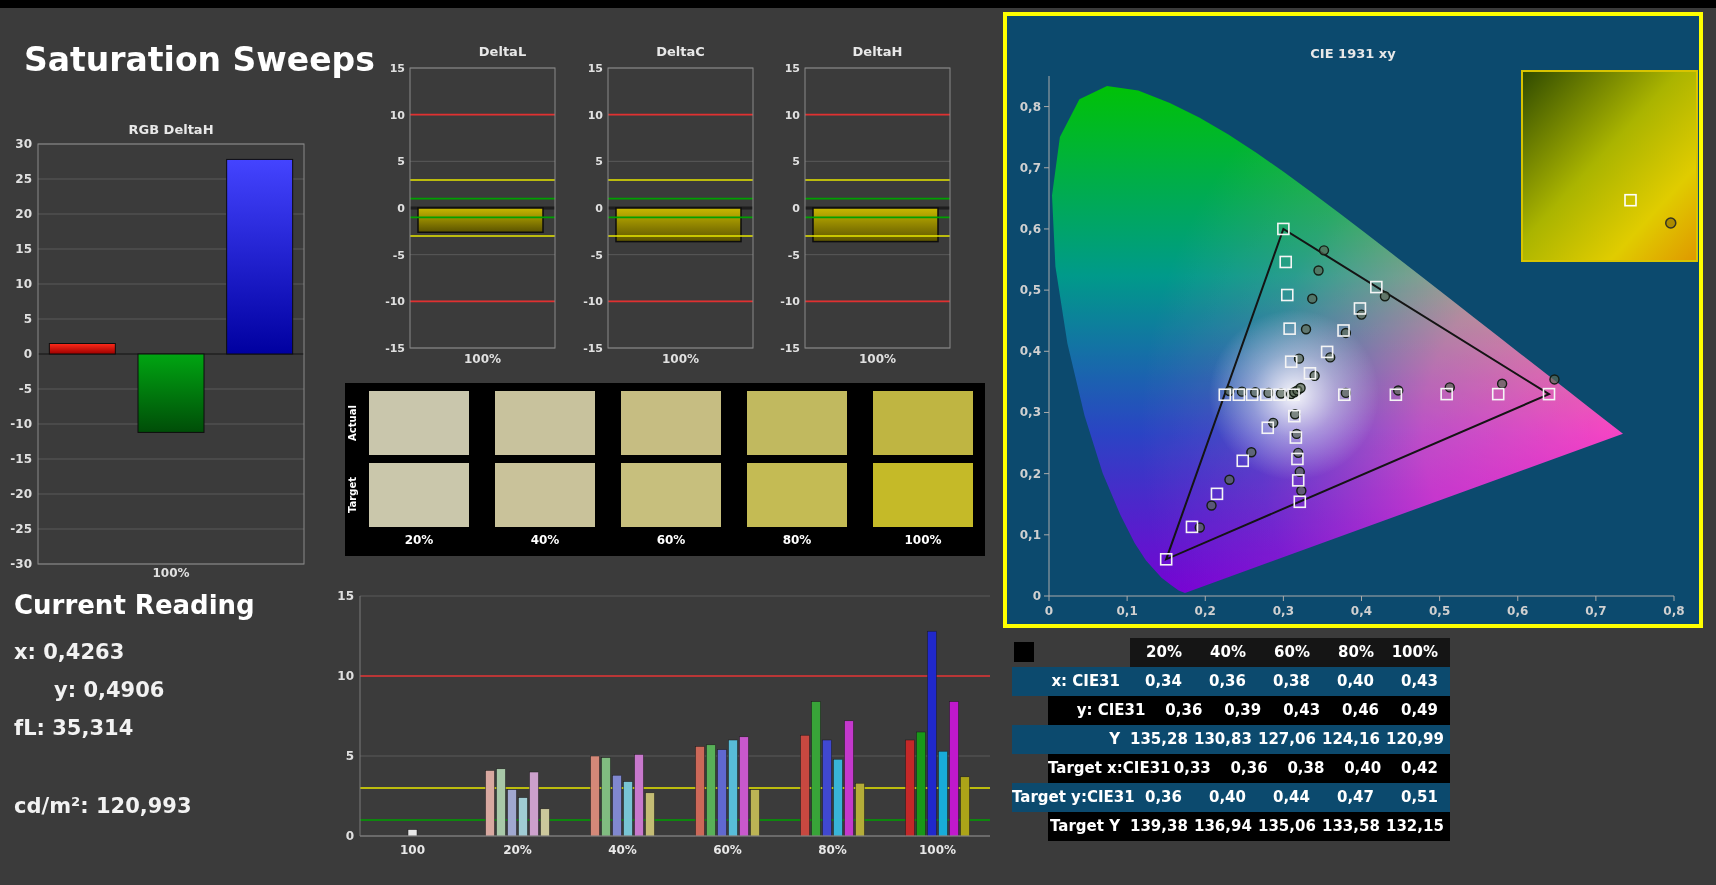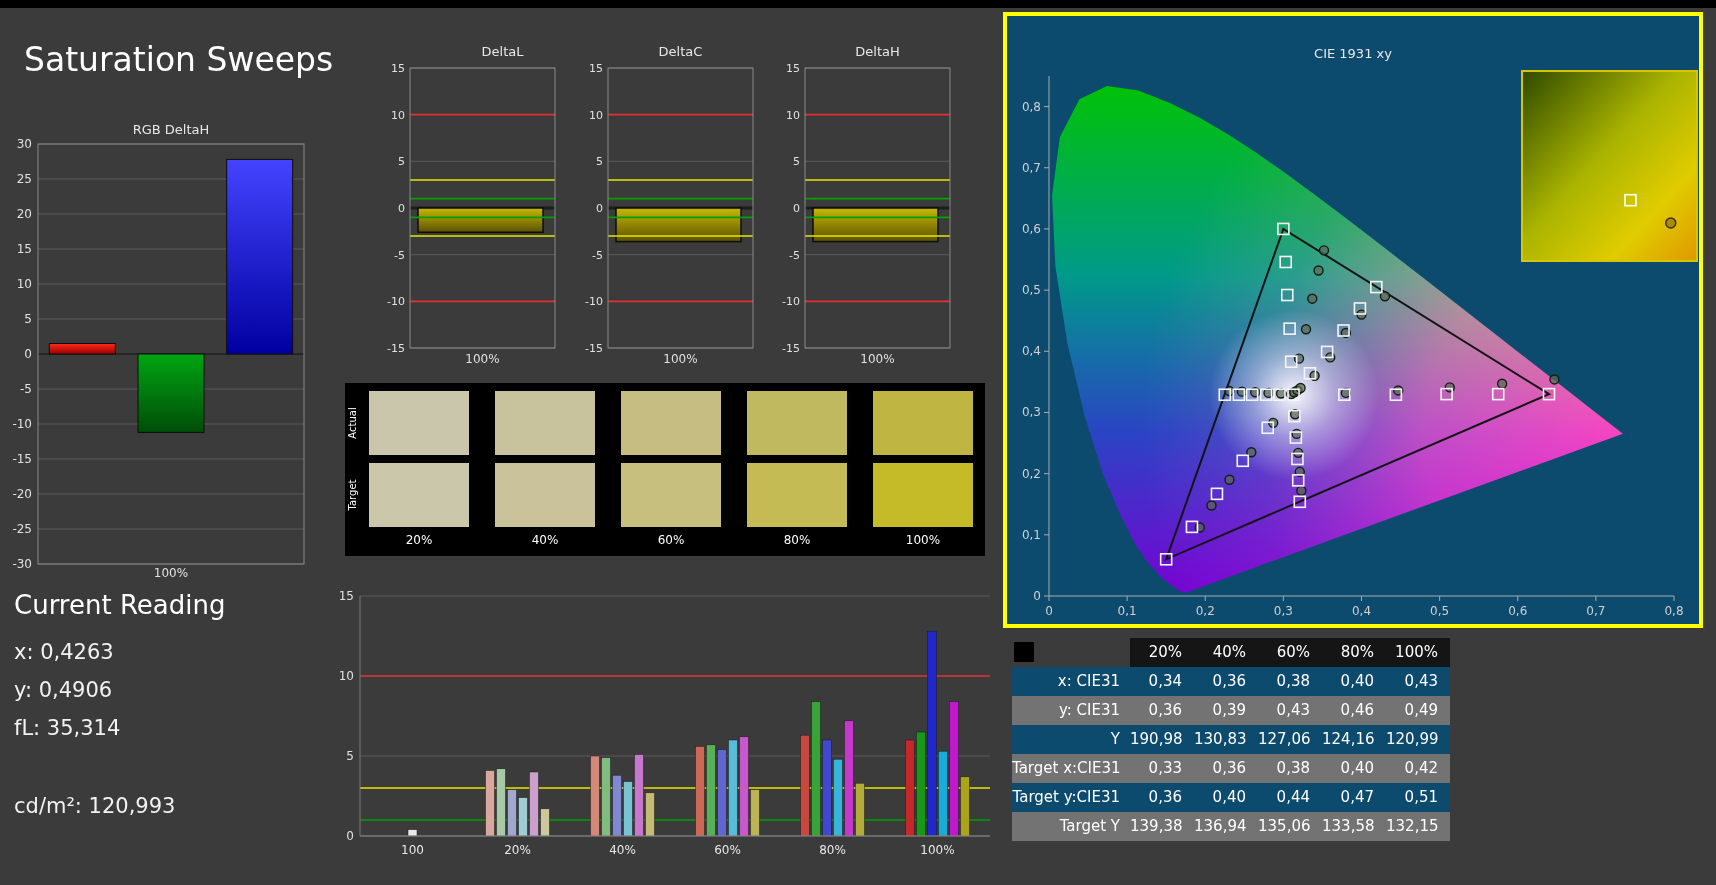--- a/index.html
+++ b/index.html
@@ -1,17 +1,17 @@
 <!DOCTYPE html>
 <html><head>
 <meta charset="utf-8">
 <style>
   html,body{margin:0;padding:0;background:#222;}
   .app{position:relative;width:1716px;height:885px;background:#3b3b3b;overflow:hidden;
-       font-family:"DejaVu Sans","Liberation Sans",sans-serif;color:#f0f0f0;}
+       font-family:"DejaVu Sans","Liberation Sans",sans-serif;color:#f0f0f0;font-weight:bold;}
   .top-strip{position:absolute;left:0;top:0;width:1716px;height:8px;background:#000;}
   .page-title{position:absolute;left:24px;top:40px;font-size:33px;color:#ffffff;}
   .chart-title{position:absolute;text-align:center;font-size:13px;color:#e8e8e8;}
   .axis-label{position:absolute;text-align:center;font-size:12px;color:#e0e0e0;}
   .svg-holder{position:absolute;}
   
   .swatch-panel{position:absolute;left:345px;top:383px;width:640px;height:173px;background:#000;}
   .swatch-row{position:absolute;left:0;width:640px;height:64px;}
   .swatch-side-label{position:absolute;left:-21px;top:25px;width:60px;height:14px;
        transform:rotate(-90deg);color:#fff;font-size:10px;text-align:center;}
@@ -20,21 +20,21 @@
   
   .cie-panel{position:absolute;left:1003px;top:12px;width:692px;height:608px;background:#0c4a6e;border:4px solid #ffff00;}
   .cie-title{position:absolute;left:0;top:30px;width:692px;text-align:center;font-size:13px;color:#e8e8e8;}
   
   .cur-heading{position:absolute;left:14px;top:590px;font-size:26px;color:#ffffff;}
   .cur-line{position:absolute;left:14px;font-size:21px;color:#f2f2f2;}
   
   .data-table{position:absolute;left:1012px;top:638px;width:438px;font-size:15px;}
   .t-row{display:flex;height:29px;line-height:29px;}
   .t-row.dark{background:#0c4a6e;}
-  .t-row.light{background:#737373;}
+  .t-row.light{background:#000000;margin-left:36px;}
   .t-row.head{background:transparent;}
   .t-label{width:118px;text-align:right;padding-right:10px;box-sizing:border-box;color:#fff;white-space:nowrap;}
   .t-cell{width:64px;text-align:right;padding-right:12px;box-sizing:border-box;color:#fff;}
   .t-head-cells{display:flex;background:#151515;}
   .head-square{display:inline-block;width:20px;height:20px;background:#000;margin:4px 0 0 2px;}
 </style>
 </head>
 <body>
 
 <div class="app">
@@ -405,21 +405,21 @@
           <rect x="347.4375" y="286.9705882352941" width="11" height="11" fill="none" stroke="#f5f5f5" stroke-width="1.6"></rect>
           <rect x="363.84374999999994" y="265.55882352941177" width="11" height="11" fill="none" stroke="#f5f5f5" stroke-width="1.6"></rect>
           <rect x="515" y="55" width="175" height="190" fill="url(#gInset)" stroke="#d8c400" stroke-width="2"></rect>
           <rect x="618" y="178.70000000000002" width="11" height="11" fill="none" stroke="#ffffff" stroke-width="1.6"></rect>
           <circle cx="663.75" cy="207" r="5" fill="rgba(120,90,0,0.5)" stroke="#333322" stroke-width="1.5"></circle>
         </svg></div>
   </div>
 
   <div class="cur-heading">Current Reading</div>
   <div class="cur-line" style="top:640px;">x: 0,4263</div>
-  <div class="cur-line" style="top:678px;">y: 0,4906</div>
+  <div class="cur-line" style="top:678px;margin-left:40px;">y: 0,4906</div>
   <div class="cur-line" style="top:716px;text-align:right;">fL: 35,314</div>
   <div class="cur-line" style="top:754px;margin-top:40px;">cd/m²: 120,993</div>
 
   <div id="dataTable" class="data-table">
       <div class="t-row head">
         <div class="t-label" style="text-align: left;"><span class="head-square"></span></div>
         <div class="t-head-cells">
           <div class="t-cell">20%</div>
           <div class="t-cell">40%</div>
           <div class="t-cell">60%</div>
@@ -438,21 +438,21 @@
       <div class="t-row light">
         <div class="t-label">y: CIE31</div>
         <div class="t-cell">0,36</div>
         <div class="t-cell">0,39</div>
         <div class="t-cell">0,43</div>
         <div class="t-cell">0,46</div>
         <div class="t-cell">0,49</div>
       </div>
       <div class="t-row dark">
         <div class="t-label">Y</div>
-        <div class="t-cell">190,98</div>
+        <div class="t-cell">135,28</div>
         <div class="t-cell">130,83</div>
         <div class="t-cell">127,06</div>
         <div class="t-cell">124,16</div>
         <div class="t-cell">120,99</div>
       </div>
       <div class="t-row light">
         <div class="t-label">Target x:CIE31</div>
         <div class="t-cell">0,33</div>
         <div class="t-cell">0,36</div>
         <div class="t-cell">0,38</div>

